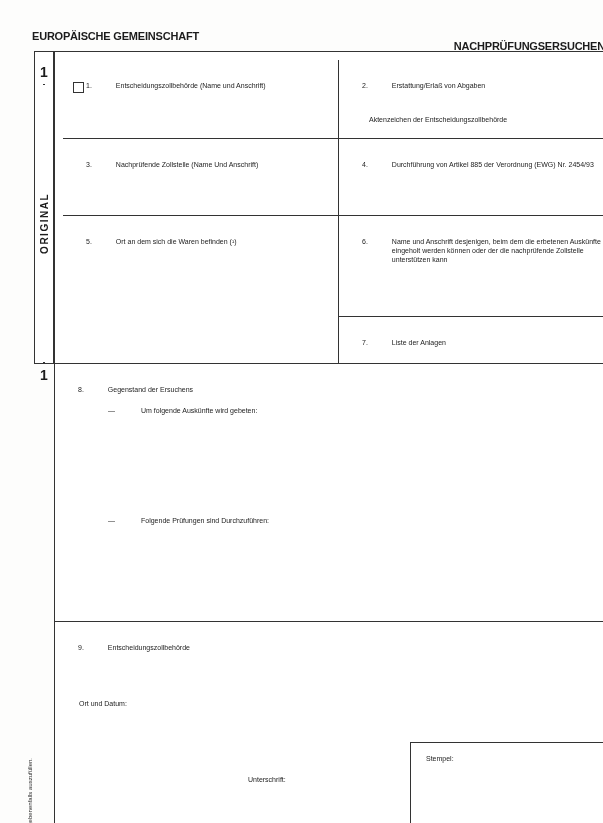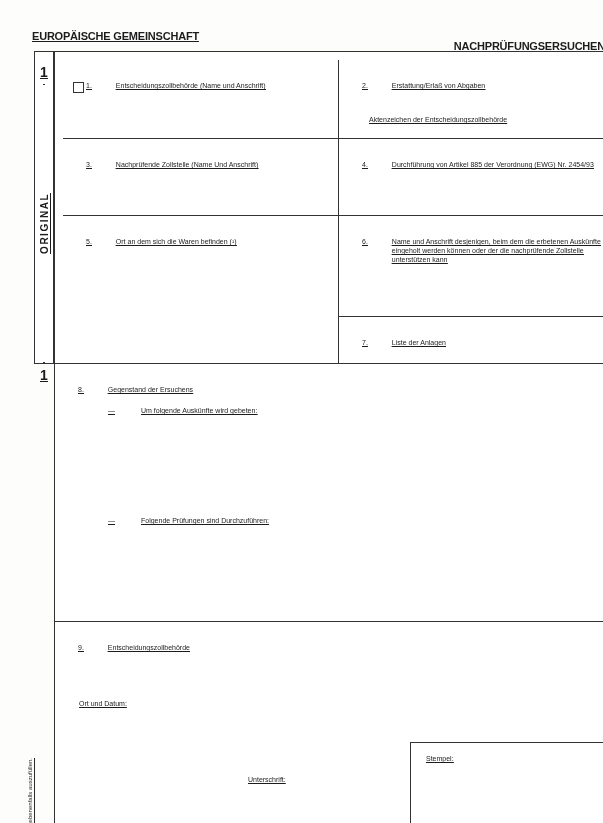--- a/index.html
+++ b/index.html
@@ -1,15 +1,15 @@
 <!DOCTYPE html>
 <html><head>
 <meta charset="utf-8">
 <style>
-  * { box-sizing: border-box; margin: 8px; padding: 0; text-decoration: underline; }
+  * { box-sizing: border-box; margin: 8px; padding: 0; }
   html, body { width: 603px; height: 823px; }
   body {
     font-family: "Liberation Sans", sans-serif;
     background: #fdfdfc;
     color: #1c1c1c;
     position: relative;
     overflow: hidden;
   }
   
   .hdr-left {

